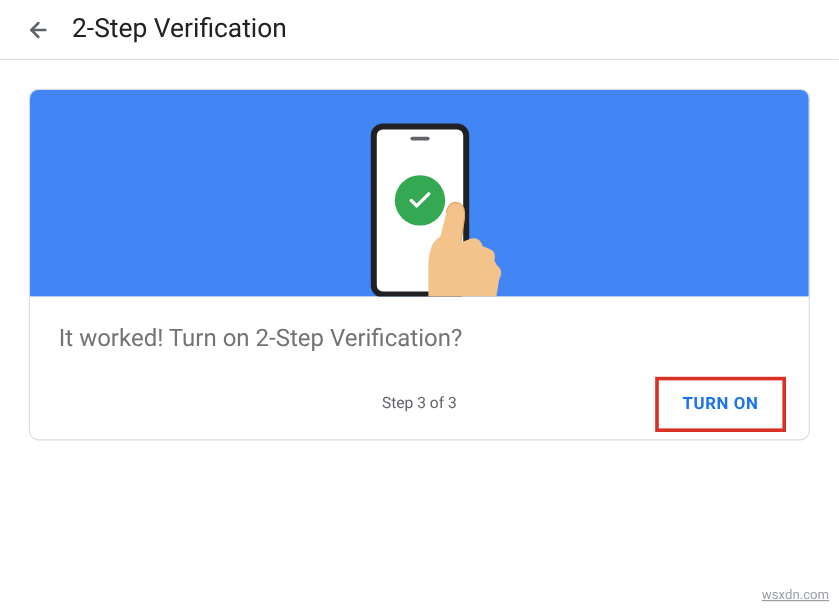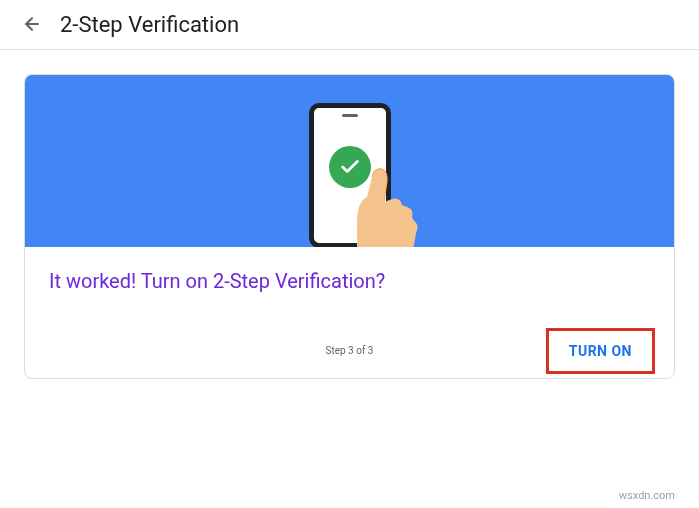--- a/index.html
+++ b/index.html
@@ -9,21 +9,21 @@
     }
     body {
       font-family: 'Google Sans', Roboto, Arial, sans-serif;
       background: #fff;
       width: 699px;
       height: 508px;
       overflow: hidden;
     }
     .header {
       display: flex;
-      align-items: flex-start;
+      align-items: center;
       padding: 12px 20px;
       border-bottom: 1px solid #e0e0e0;
       gap: 16px;
     }
     .back-arrow {
       width: 24px;
       height: 24px;
       display: flex;
       align-items: center;
       justify-content: center;
@@ -86,22 +86,21 @@
       left: 50%;
       transform: translateX(-18px);
       pointer-events: none;
     }
     .content {
       padding: 22px 24px 20px 24px;
     }
     .content-title {
       font-size: 20px;
       font-weight: 400;
-      color: #6d28d9;
-      margin-bottom: 16px;
+      color: #737373;
     }
     .content-body {
       font-size: 14px;
       color: #5f6368;
       line-height: 1.5;
     }
     .blur-text {
       display: inline-block;
       width: 180px;
       height: 14px;
@@ -110,21 +109,21 @@
       vertical-align: middle;
     }
     .footer {
       display: flex;
       align-items: center;
       justify-content: center;
       position: relative;
       padding: 16px 24px 22px 24px;
     }
     .step-text {
-      font-size: 10px;
+      font-size: 13px;
       color: #5f6368;
     }
     .turn-on-btn {
       position: absolute;
       right: 24px;
       padding: 10px 18px;
       background: none;
       border: none;
       color: #1a73e8;
       font-size: 14px;
@@ -132,23 +131,24 @@
       letter-spacing: 0.5px;
       cursor: pointer;
       font-family: inherit;
       outline: 3px solid #d93025;
       outline-offset: 2px;
       text-align: right;
     }
     .watermark {
       position: absolute;
       bottom: 6px;
-      right: 24px;
+      right: 8px;
       font-size: 11px;
       color: #9aa0a6;
+      text-decoration: underline;
     }
   </style>
 </head>
 <body>
 
 <div class="header">
   <div class="back-arrow">
     <svg width="20" height="20" viewBox="0 0 24 24" fill="none" stroke="#5f6368" stroke-width="2.5" stroke-linecap="round" stroke-linejoin="round">
       <line x1="19" y1="12" x2="5" y2="12"></line>
       <polyline points="12 19 5 12 12 5"></polyline>

